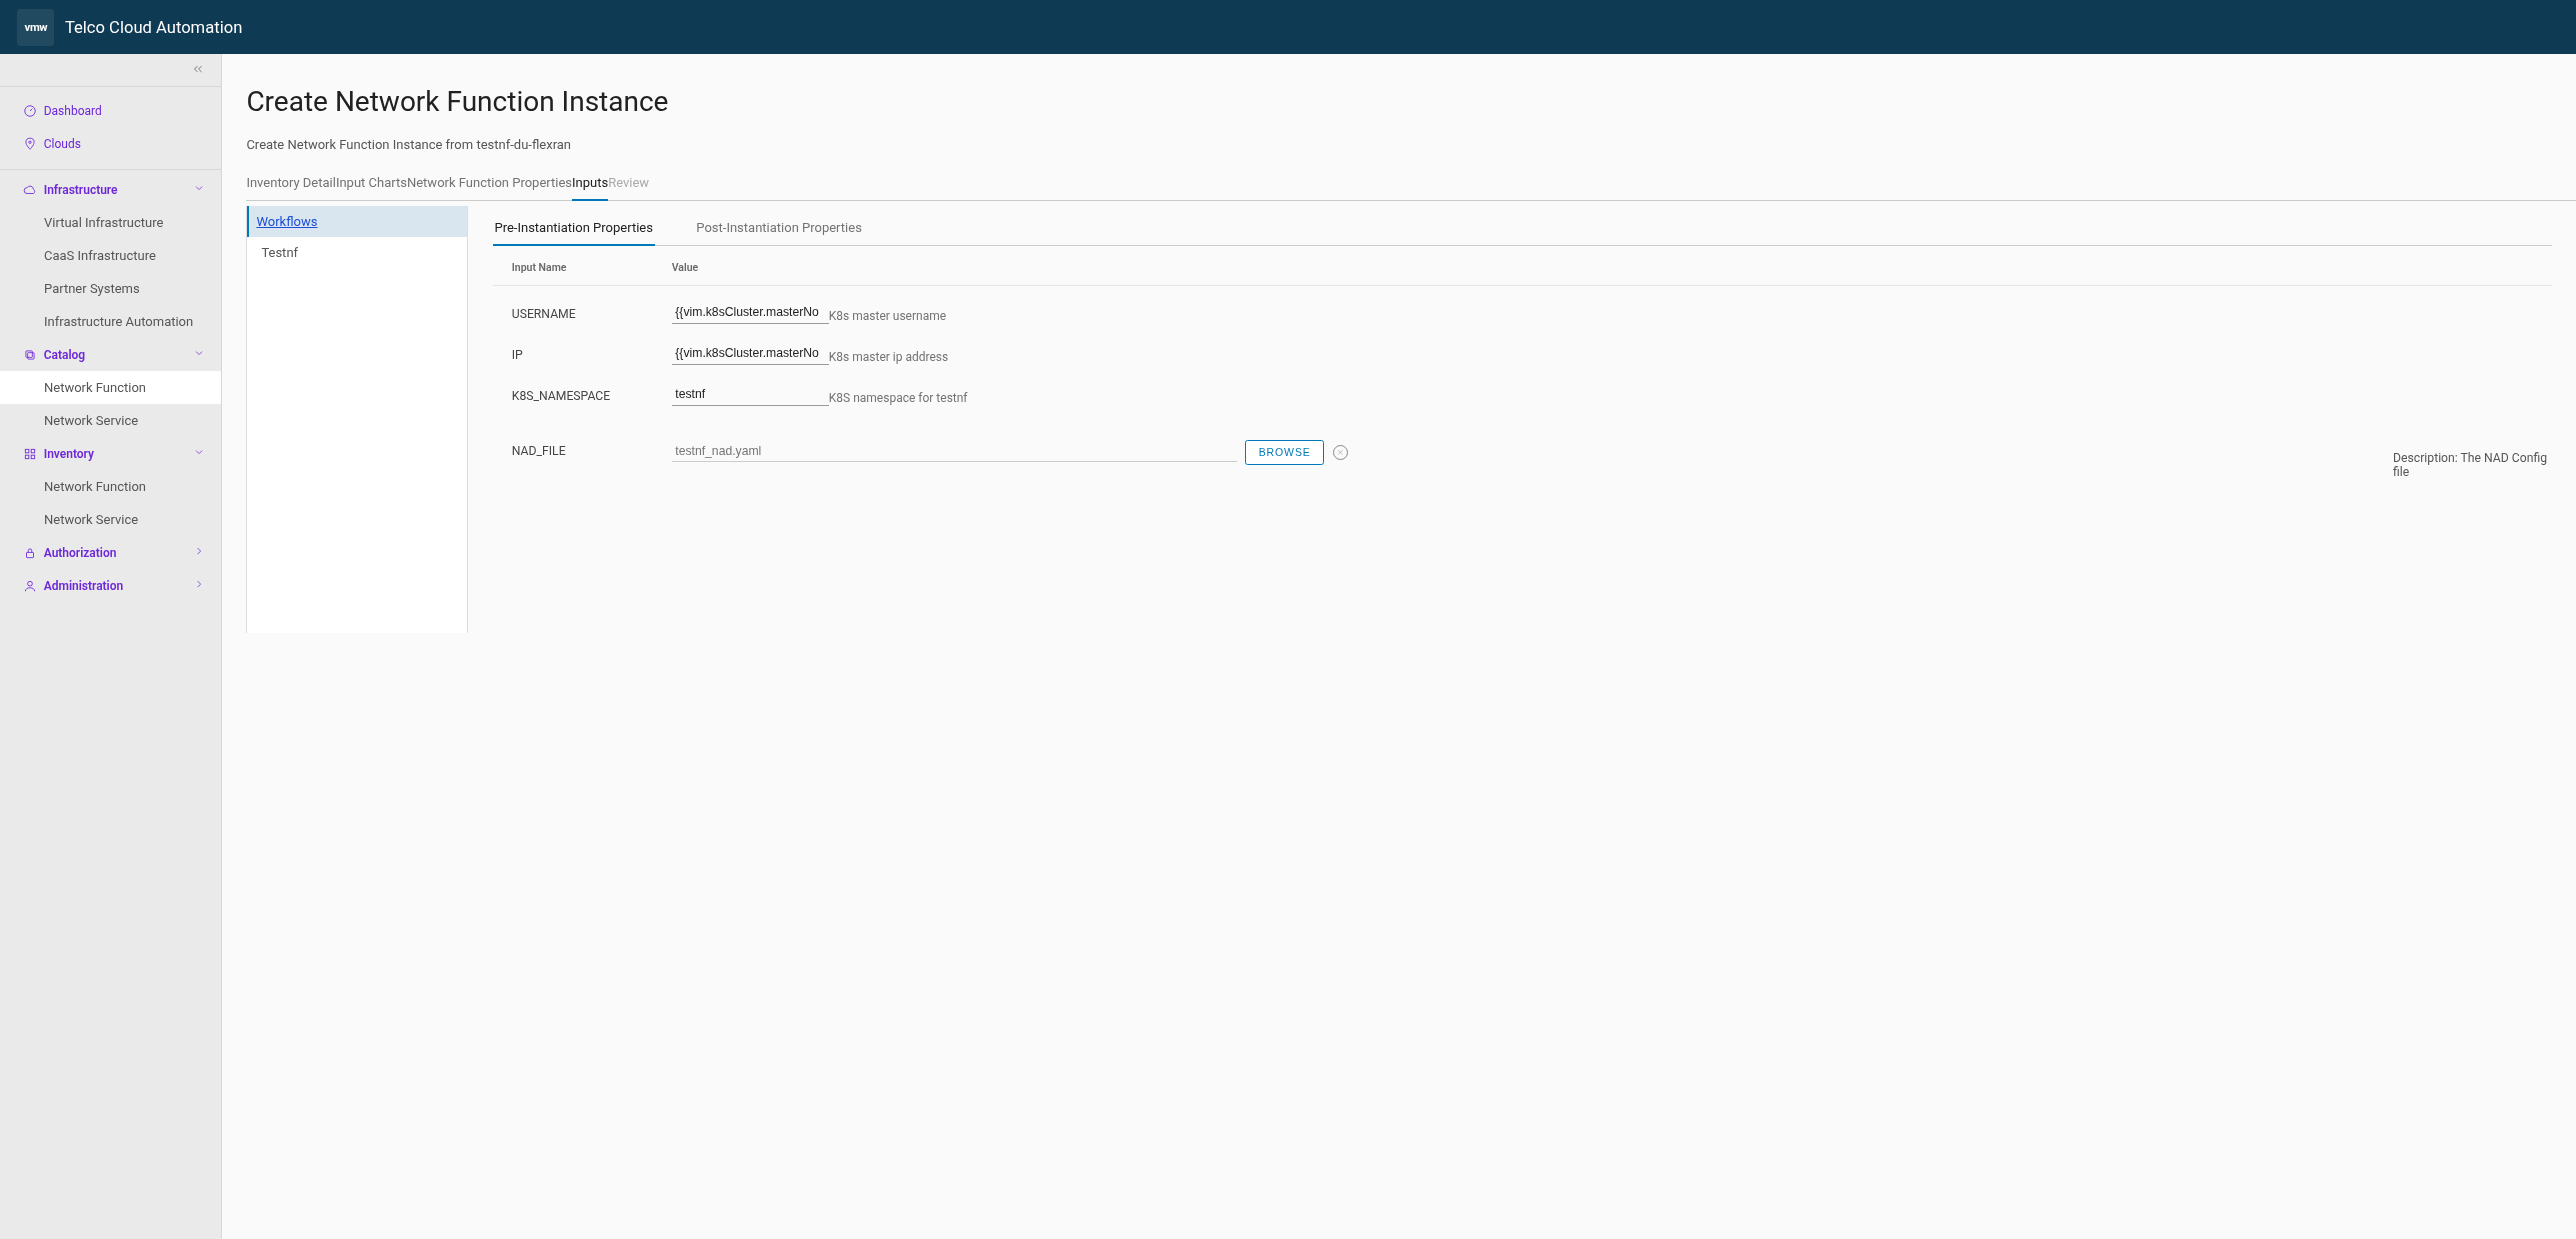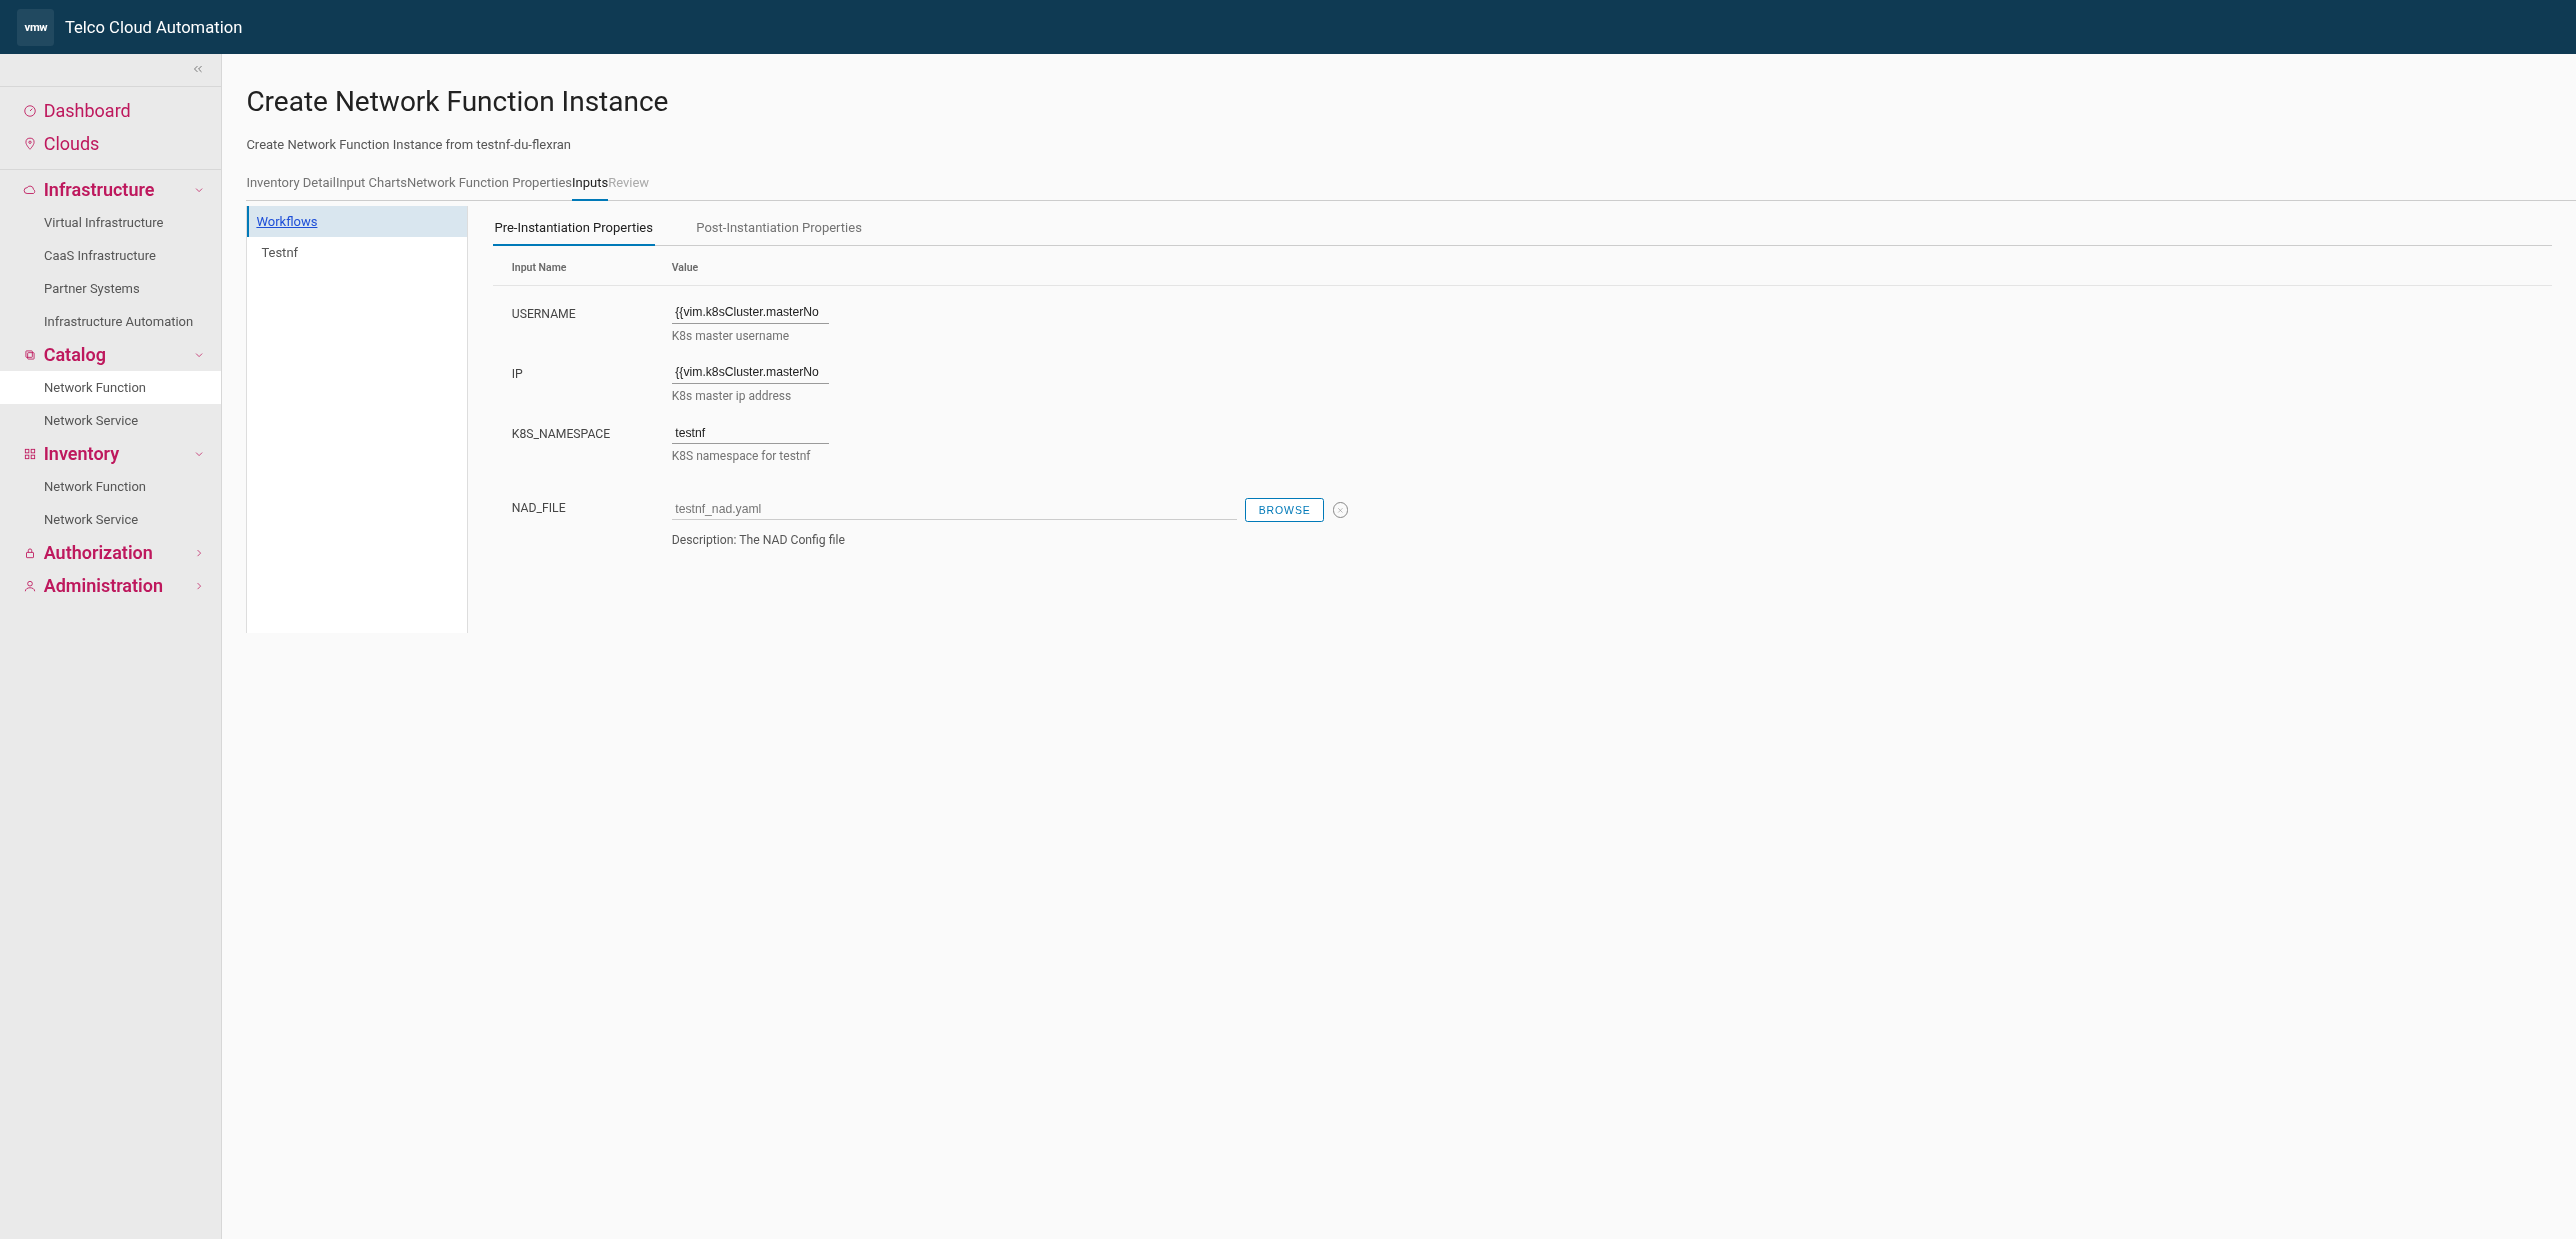--- a/index.html
+++ b/index.html
@@ -57,22 +57,22 @@
   .collapse-row svg { width: 14px; height: 14px; stroke: #666; }
 
   .nav-group { padding: 7px 0 5.2px 0; }
   .nav-divider { height: 0.9px; background: #d7d7d7; margin: 3.5px 0; }
 
   .nav-item {
     height: 33px;
     display: flex;
     align-items: center;
     padding: 0 15.7px 0 22.7px;
-    color: #be185d;
-    font-size: 18px;
+    color: #6d28d9;
+    font-size: 12px;
     cursor: pointer;
     position: relative;
     font-weight: 400;
   }
   .nav-item .icon {
     width: 14px;
     height: 14px;
     margin-right: 7px;
     flex-shrink: 0;
     display: inline-flex;
@@ -203,21 +203,21 @@
     display: flex;
     align-items: flex-start;
     padding: 17.4px 0 3.5px 19px;
   }
   .field-label {
     width: 160px;
     padding-top: 3.5px;
     font-size: 12.2px;
     color: #454545;
   }
-  .field-value { flex: 1; display: flex; flex-direction: column; align-items: flex-start; }
+  .field-value { flex: 1; display: flex; align-items: flex-start; }
   .field-value .input-wrap { display: flex; align-items: center; gap: 8.7px; width: 100%; }
   .txt-input {
     width: 157px;
     border: none;
     border-bottom: 0.9px solid #9a9a9a;
     background: transparent;
     font-size: 12.2px;
     padding: 1.7px 3.5px 3.5px 3.5px;
     color: #212121;
     outline: none;

